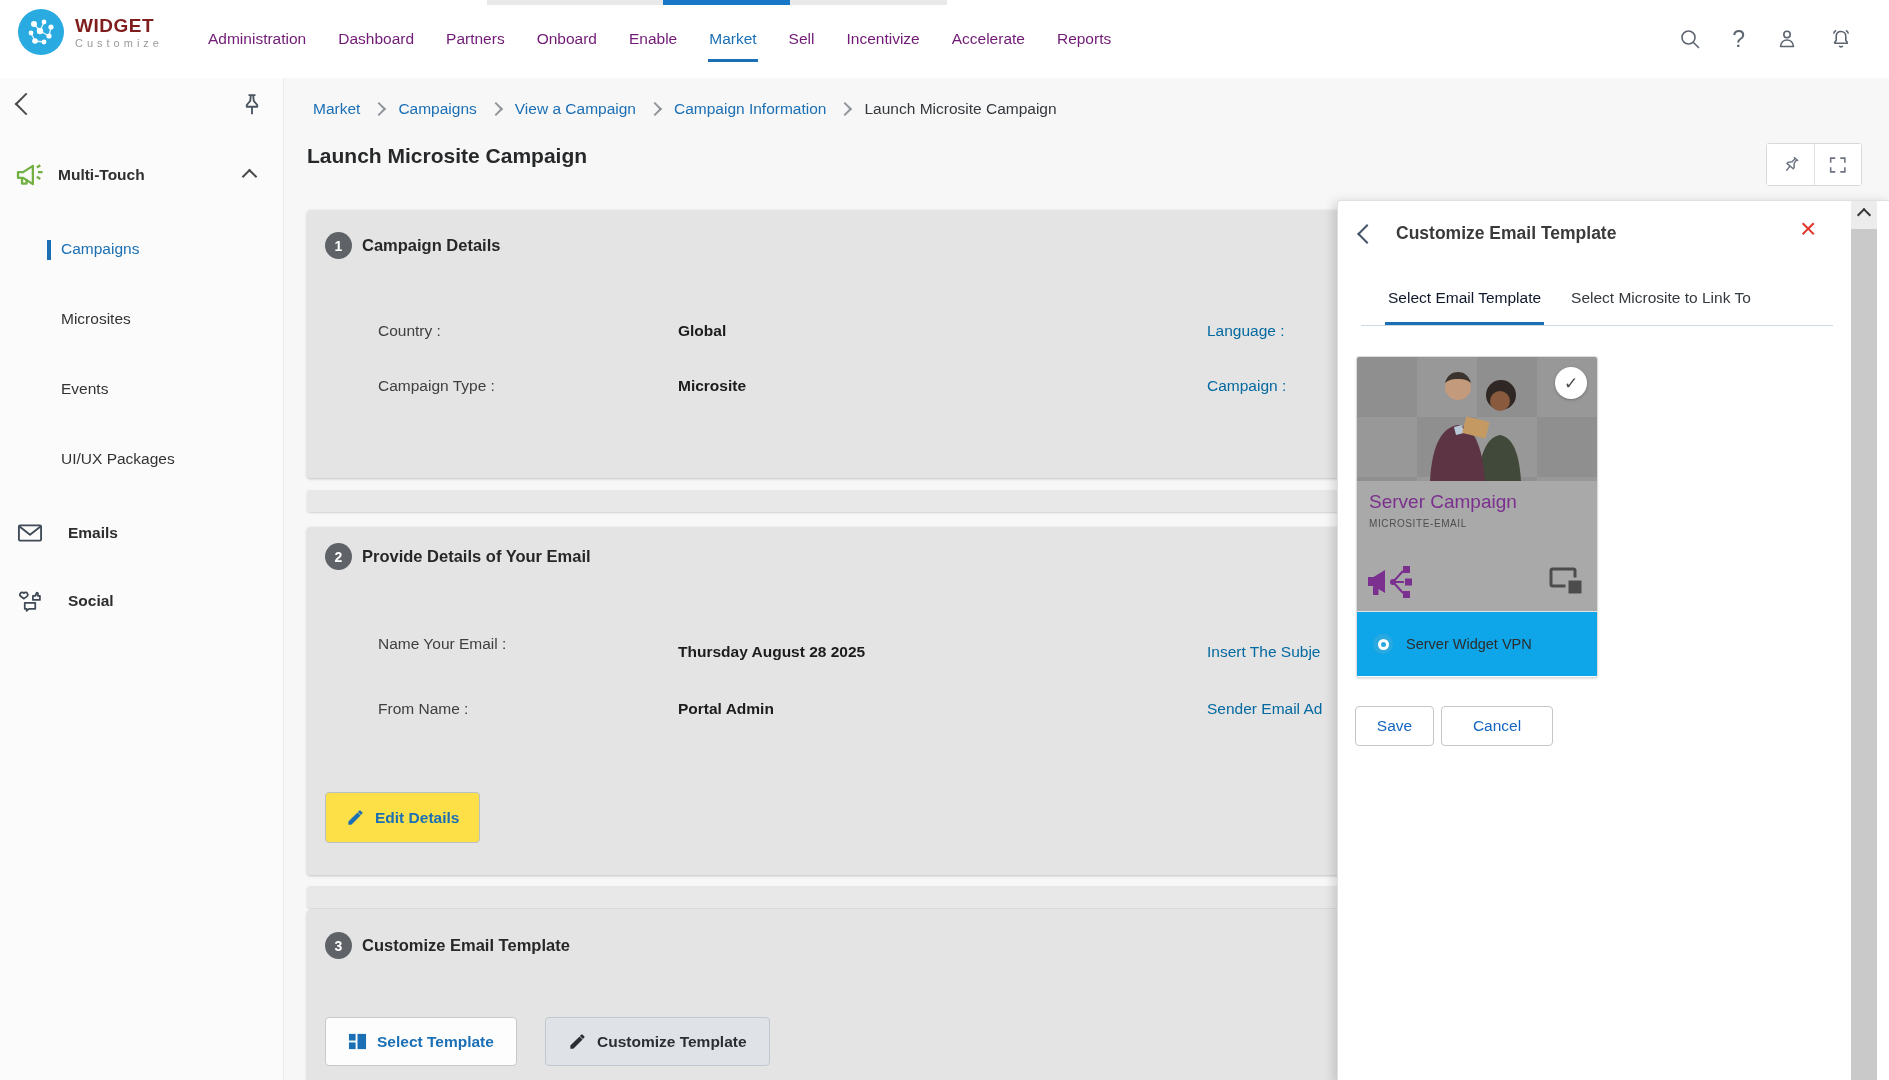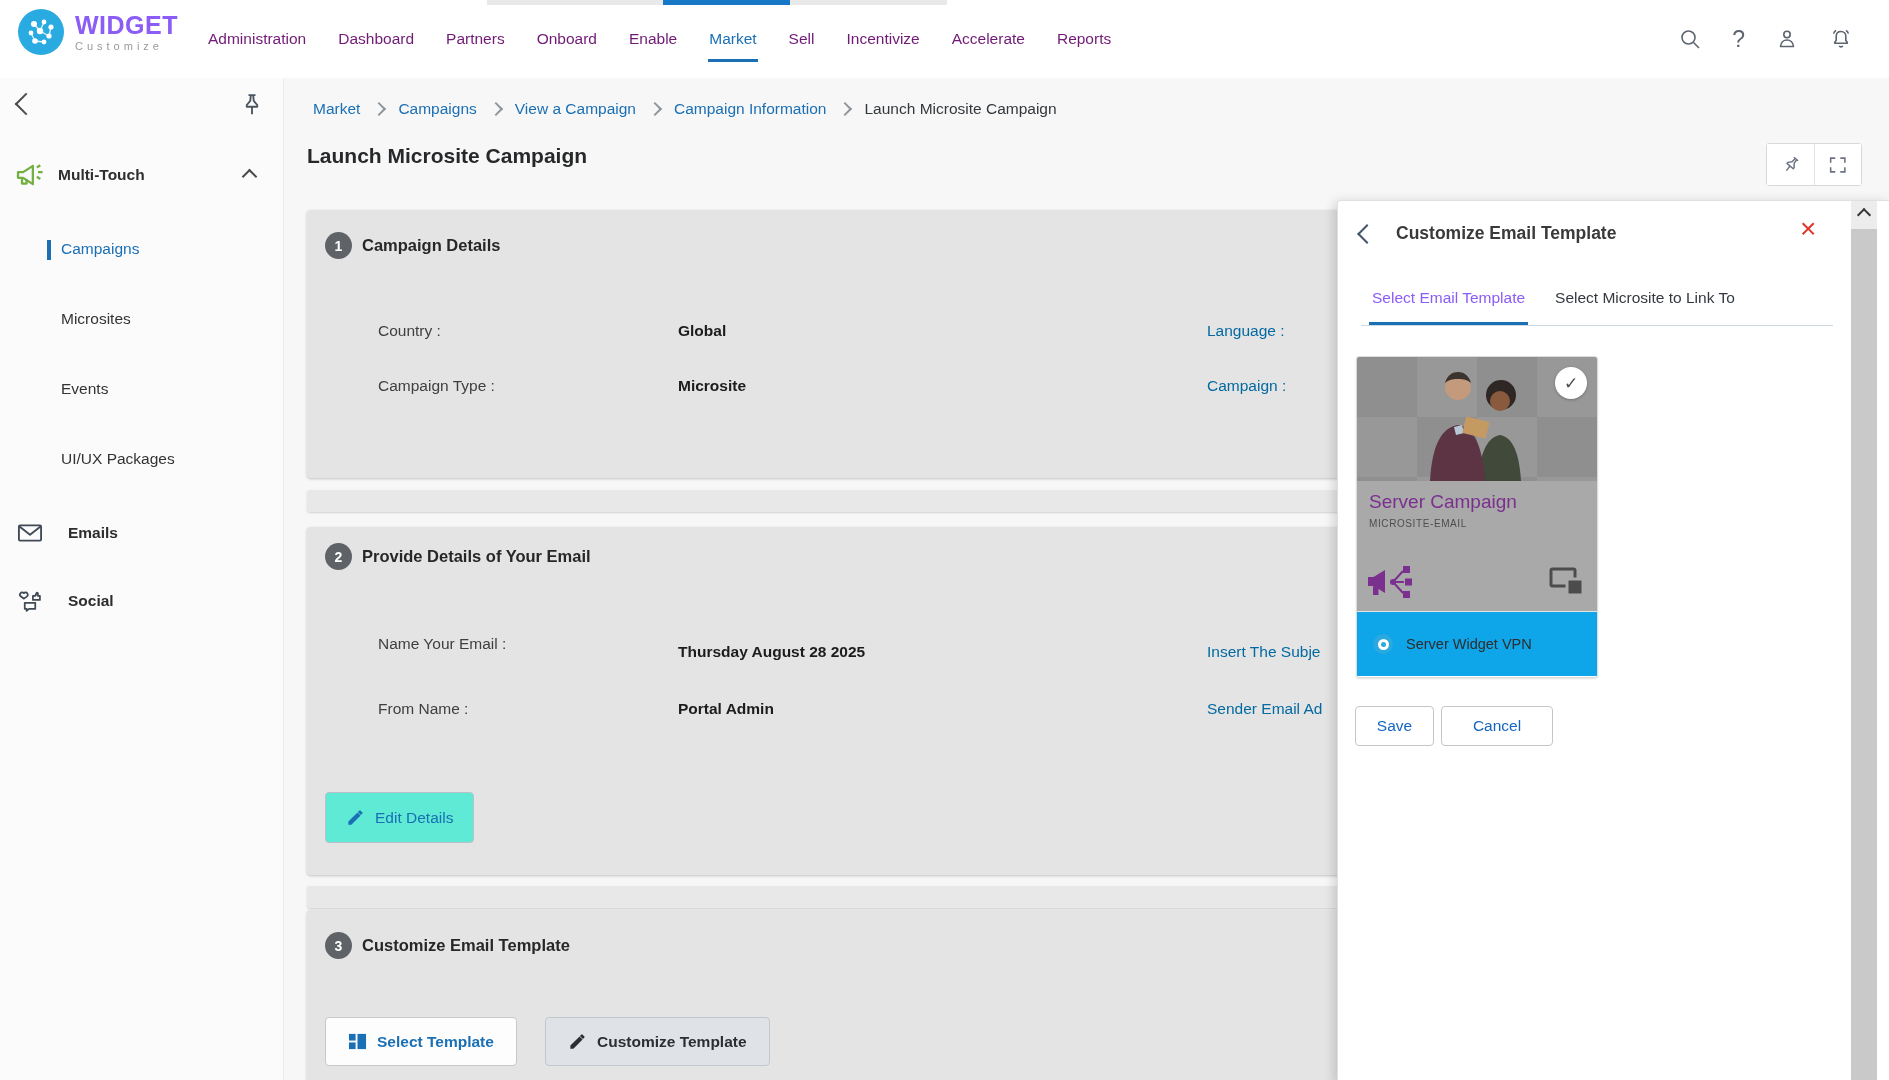--- a/index.html
+++ b/index.html
@@ -6,21 +6,21 @@
     font-family:"Liberation Sans","DejaVu Sans",sans-serif;background:#fff;}
   .app{position:relative;width:1889px;height:1080px;}
 
   
   .topbar{position:absolute;left:0;top:0;width:1889px;height:78px;background:#fff;z-index:30;}
   .top-scroll{position:absolute;left:487px;top:0;width:460px;height:5px;background:#e9e9e9;}
   .top-scroll-thumb{position:absolute;left:176px;top:0;width:127px;height:5px;background:#1878c8;}
   .brand{position:absolute;left:18px;top:9px;display:flex;align-items:center;cursor:pointer;}
   .brand-mark{width:46px;height:46px;}
   .brand-text{margin-left:11px;line-height:1;}
-  .brand-title{font-size:25px;font-weight:800;letter-spacing:.5px;color:#8b5cf6;}
+  .brand-title{font-size:19px;font-weight:800;letter-spacing:.5px;color:#7f1d1d;}
   .brand-sub{font-size:11px;color:#9a9a9a;letter-spacing:4px;margin-top:3px;}
   .mainnav{position:absolute;left:207px;top:0;height:78px;display:flex;align-items:center;gap:30px;}
   .nav-item{font-size:15.5px;color:#701a75;text-decoration:none;cursor:pointer;position:relative;padding:6px 1px;}
   .nav-item.active{color:#1a6fb5;}
   .nav-item.active::after{content:"";position:absolute;left:0;right:0;bottom:-8px;height:3px;background:#1a6fb5;}
   .top-icons{position:absolute;right:36px;top:0;height:78px;display:flex;align-items:center;gap:30px;color:#5c6470;}
   .tool-icon{width:24px;height:24px;cursor:pointer;}
   .help-q{font-size:23px;color:#5c6470;cursor:pointer;line-height:1;}
 
   
@@ -61,34 +61,34 @@
   .card{position:absolute;left:24px;width:1543px;background:#e4e4e4;border-radius:4px;box-shadow:0 1px 3px rgba(0,0,0,.22);}
   .strip{position:absolute;left:24px;width:1543px;height:22px;background:#e8e8e8;border-radius:3px;box-shadow:0 1px 2px rgba(0,0,0,.15);}
   .badge{position:absolute;left:18px;width:27px;height:27px;border-radius:50%;background:#5f6368;color:#fff;
     font-size:14px;font-weight:700;display:flex;align-items:center;justify-content:center;}
   .sec-title{position:absolute;left:55px;margin:0;font-size:16.5px;font-weight:700;color:#272727;}
   .f-label{position:absolute;left:71px;font-size:15.5px;color:#3f3f3f;white-space:nowrap;}
   .f-value{position:absolute;left:371px;font-size:15.5px;font-weight:700;color:#1c1c1c;white-space:nowrap;}
   .f-label2{position:absolute;left:900px;font-size:15.5px;color:#0369a1;white-space:nowrap;}
   .btn{display:inline-flex;align-items:center;gap:10px;border-radius:4px;font-size:15.5px;cursor:pointer;border:1px solid #b9c0c7;}
   .btn svg{width:19px;height:19px;}
-  .btn-edit{position:absolute;left:18px;background:#5eead4;color:#1a6fb5;font-weight:400;padding:8px 20px;height:51px;}
+  .btn-edit{position:absolute;left:18px;background:#fde047;color:#1a6fb5;font-weight:700;padding:8px 20px;height:51px;}
   .btn-select{position:absolute;left:18px;background:#fdfdfd;color:#1a6fb5;font-weight:600;padding:0 22px;height:49px;border-color:#c8c8c8;}
   .btn-custom{position:absolute;left:238px;background:#dfe3e7;color:#2b2f33;font-weight:600;padding:0 22px;height:49px;border-color:#c2c8ce;}
 
   
   .panel{position:absolute;left:1337px;top:200px;width:552px;height:880px;background:#fff;z-index:40;
     border:1px solid #e0e0e0;border-right:none;border-radius:4px 0 0 0;box-shadow:-3px 2px 12px rgba(0,0,0,.16);}
   .panel-back{position:absolute;left:22px;top:26px;color:#44546a;cursor:pointer;}
   .panel-back .chev{width:12px;height:12px;border-width:2.5px;}
   .panel-title{position:absolute;left:58px;top:22px;margin:0;font-size:17.5px;font-weight:700;color:#3a3a3a;}
   .panel-close{position:absolute;left:462px;top:14px;font-size:28px;font-weight:400;color:#e0362c;cursor:pointer;line-height:1;}
   .tabs{position:absolute;left:31px;top:88px;display:flex;gap:24px;}
   .tab{font-size:15.5px;padding:0 3px 15px 3px;cursor:pointer;color:#33393f;border-bottom:3px solid transparent;white-space:nowrap;}
-  .tab.active{color:#8b5cf6;border-bottom-color:#1a6fb5;}
+  .tab.active{color:#0f172a;border-bottom-color:#1a6fb5;margin-left:16px;}
   .tab-hairline{position:absolute;left:23px;top:124px;width:472px;height:1px;background:#ccd8e2;}
 
   .tpl-card{position:absolute;left:18px;top:155px;width:240px;height:320px;border:1px solid #dcdcdc;border-radius:3px;
     overflow:hidden;background:#fff;box-shadow:0 1px 2px rgba(0,0,0,.12);cursor:pointer;}
   .tpl-img{position:relative;height:124px;
     background:conic-gradient(#989898 90deg,#8f8f8f 90deg 180deg,#989898 180deg 270deg,#8f8f8f 270deg);
     background-size:120px 120px;}
   .tpl-check{position:absolute;top:10px;right:10px;width:32px;height:32px;border-radius:50%;background:#fff;
     display:flex;align-items:center;justify-content:center;color:#4d4d4d;font-size:17px;font-weight:700;box-shadow:0 1px 3px rgba(0,0,0,.25);}
   .tpl-info{position:relative;height:130px;background:#a9a9a9;padding:10px 12px;box-sizing:border-box;}

